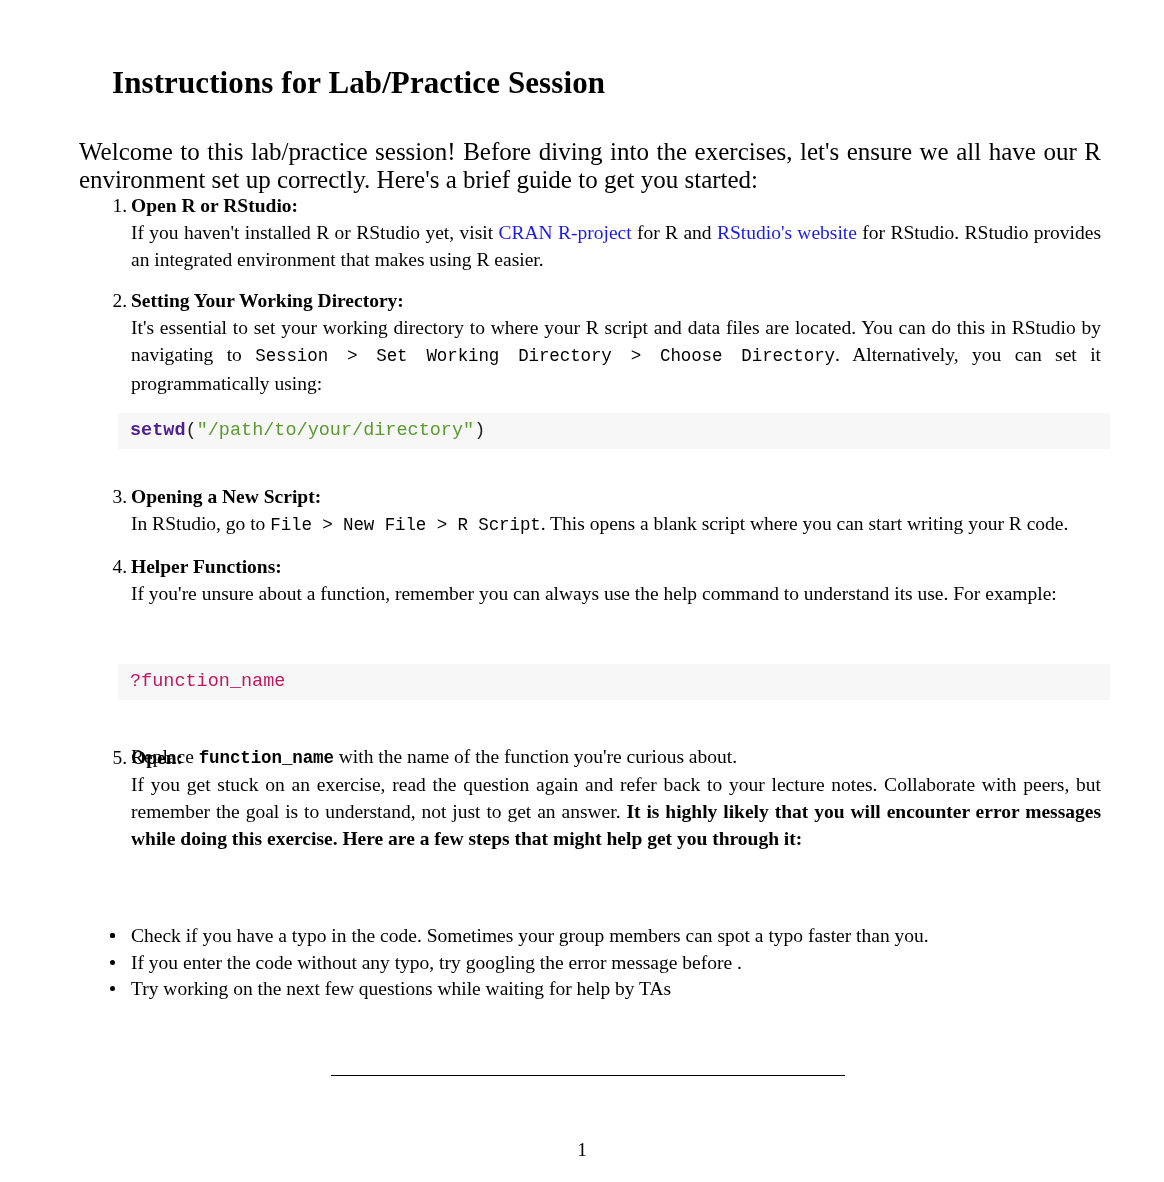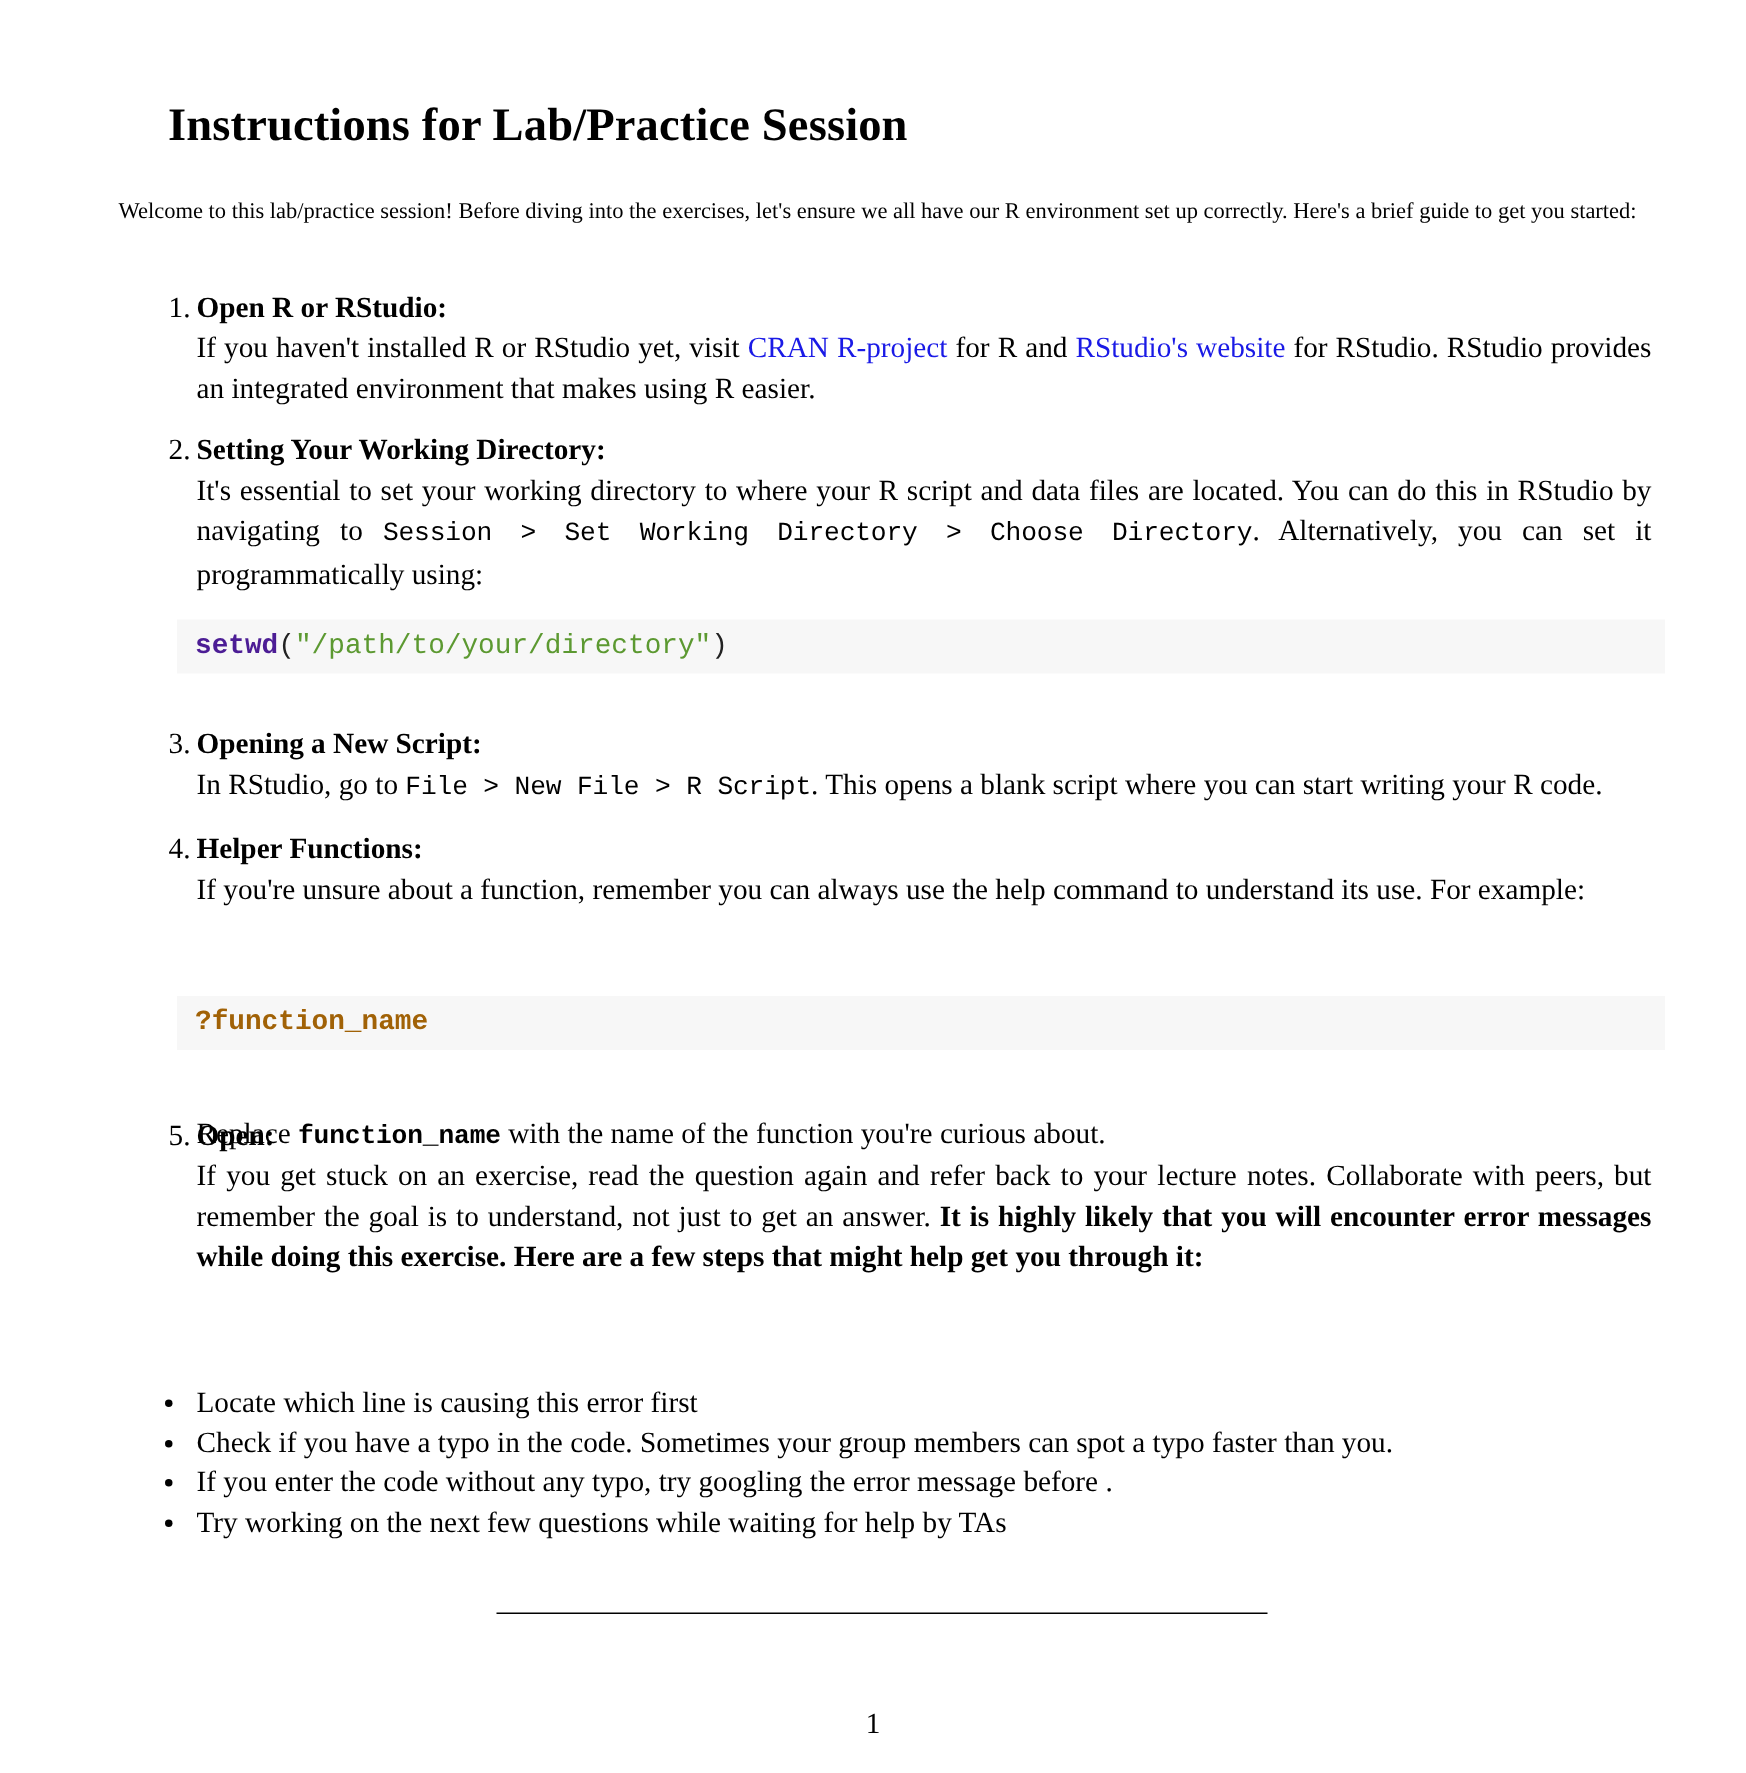--- a/index.html
+++ b/index.html
@@ -35,21 +35,21 @@
     line-height: 1.15;
     margin-left: 34px;
   }
 
   
   .intro {
     position: absolute;
     left: 79px;
     top: 113px;
     width: 1022px;
-    font-size: 15px;
+    font-size: 25px;
     line-height: 27.5px;
     text-align: justify;
     text-justify: inter-word;
   }
 
   
   .olist {
     position: absolute;
     left: 79px;
     top: 192px;
@@ -104,21 +104,21 @@
     padding: 4px 0 4px 12px;
     box-sizing: border-box;
     white-space: pre;
   }
   #code-setwd { top: 413px; }
   #code-help  { top: 664px; }
 
   .tok-fn   { color: #4c1d95; font-weight: bold; }
   .tok-str  { color: #5c9931; }
   .tok-punc { color: #222222; }
-  .tok-plain{ color: #a16207; font-weight: bold; }
+  .tok-plain{ color: #be185d; font-weight: normal; }
 
   
   .replace-line {
     position: absolute;
     left: 131px;
     top: 723px;
     width: 970px;
     font-size: 19.5px;
     line-height: 27px;
   }
@@ -214,21 +214,20 @@
 
   <div class="codeblock" id="code-setwd"><span class="tok-fn">setwd</span><span class="tok-punc">(</span><span class="tok-str">"/path/to/your/directory"</span><span class="tok-punc">)</span></div>
 
   <div class="codeblock" id="code-help"><span class="tok-plain">?function_name</span></div>
 
   <p class="replace-line"><span>Replace </span><span class="tt bold">function_name</span><span> with the name of the function you're curious about.</span></p>
 
   <div class="blist">
     <div class="bitem">
       <span class="bdot"></span>
-      <span>Locate which line is causing this error first</span>
     </div>
     <div class="bitem">
       <span class="bdot"></span>
       <span>Check if you have a typo in the code. Sometimes your group members can spot a typo faster than you.</span>
     </div>
     <div class="bitem">
       <span class="bdot"></span>
       <span>If you enter the code without any typo, try googling the error message before .</span>
     </div>
     <div class="bitem">

